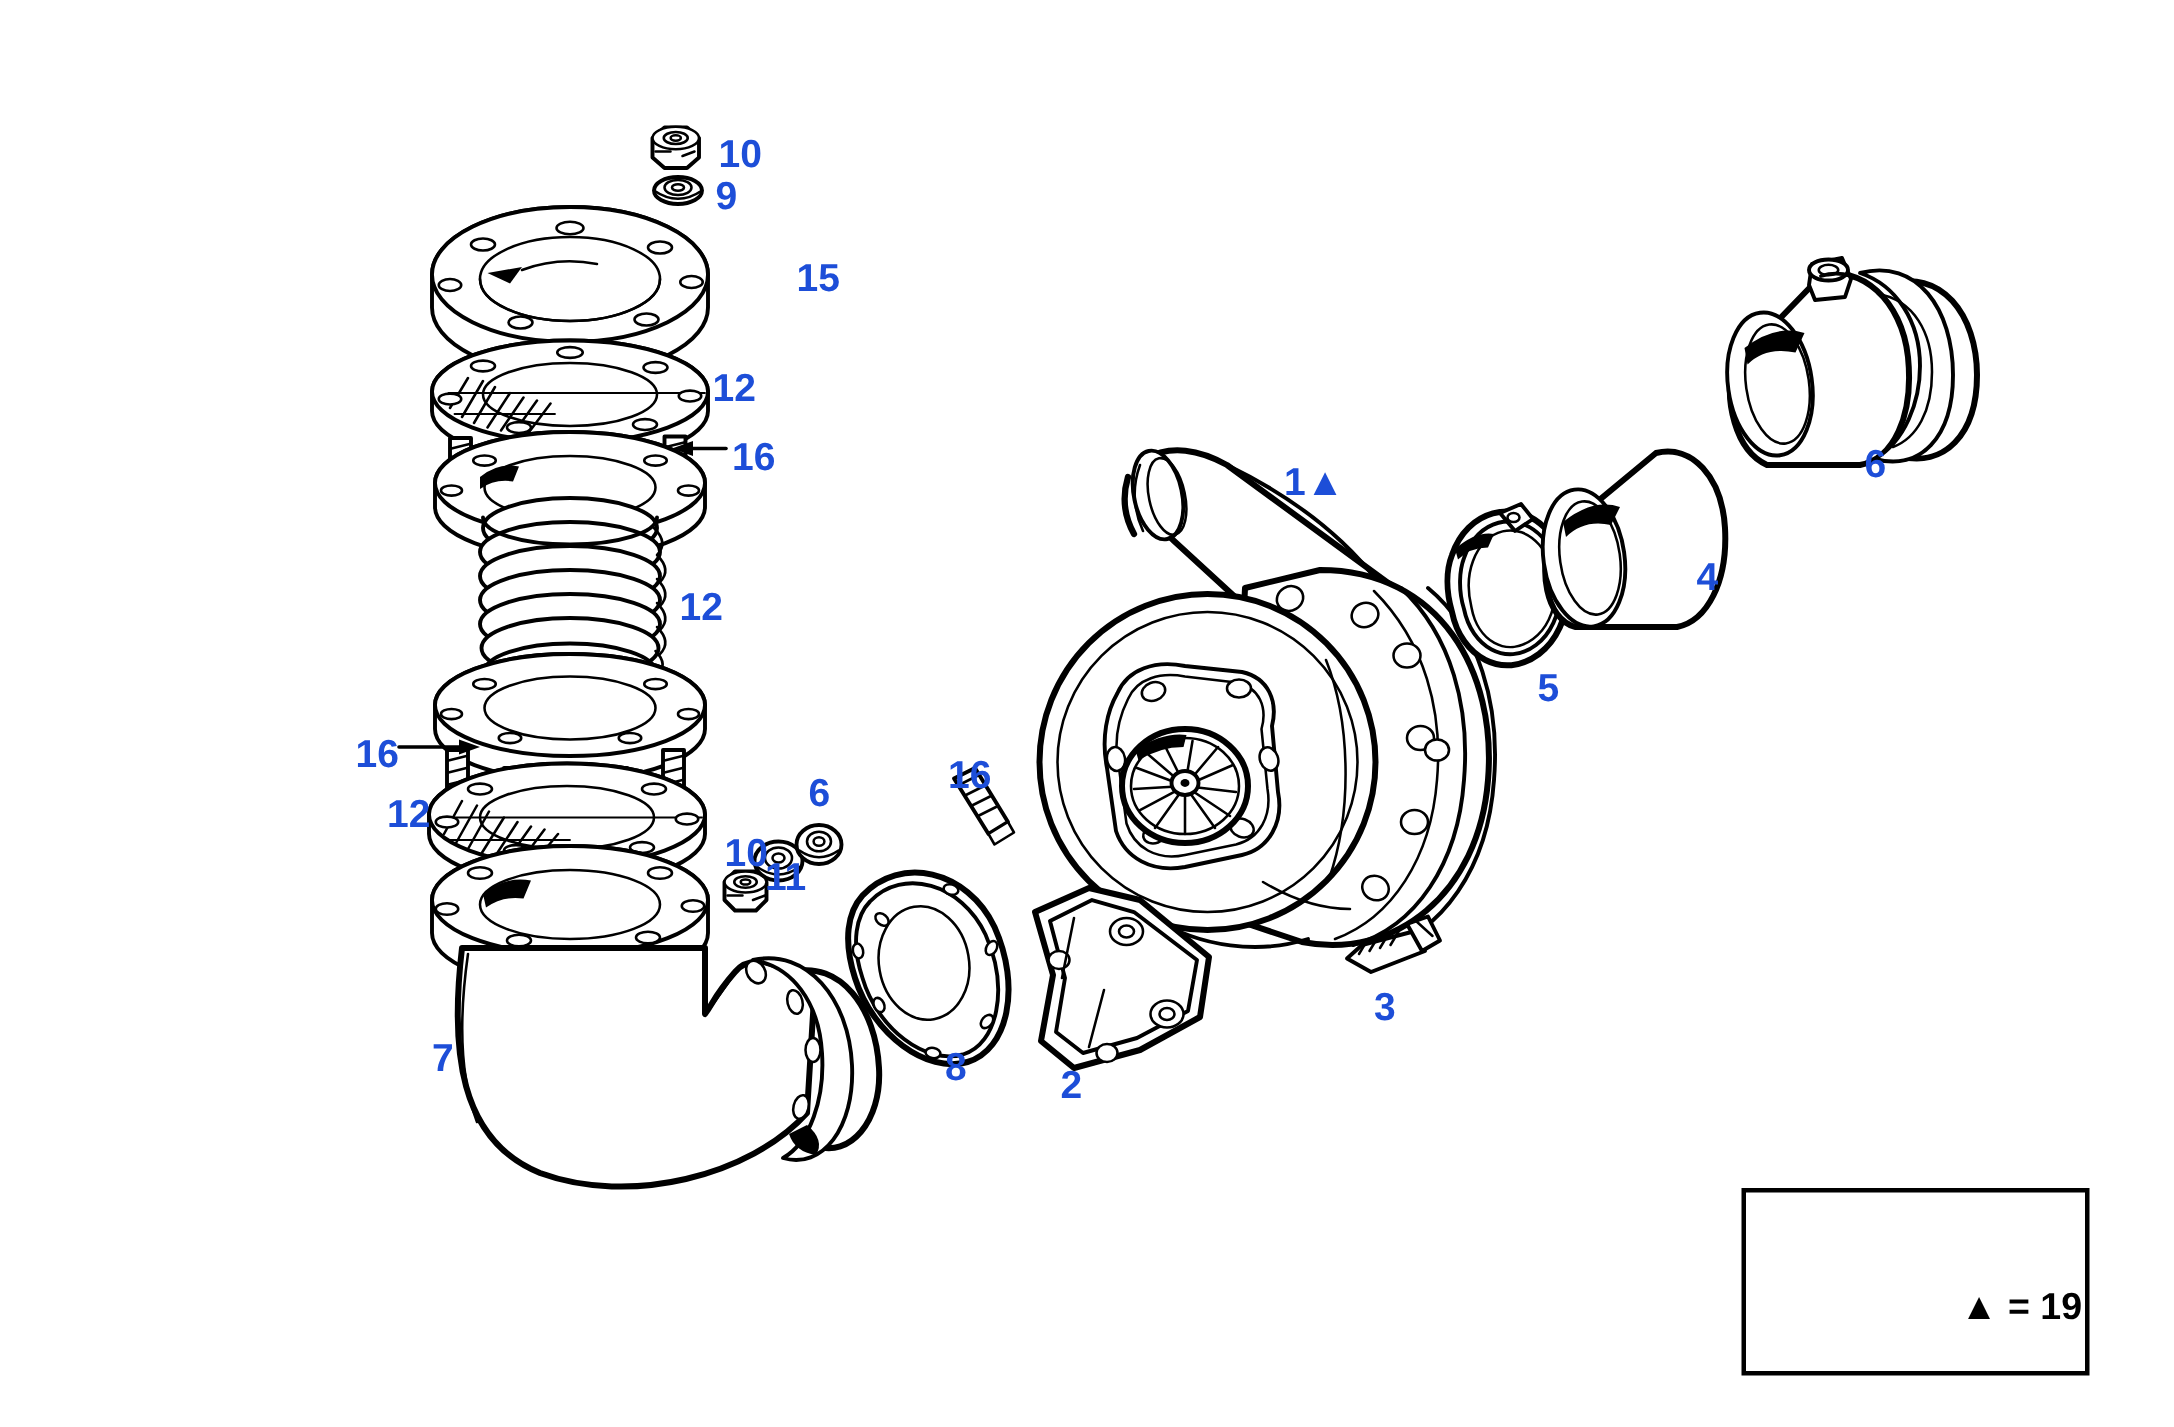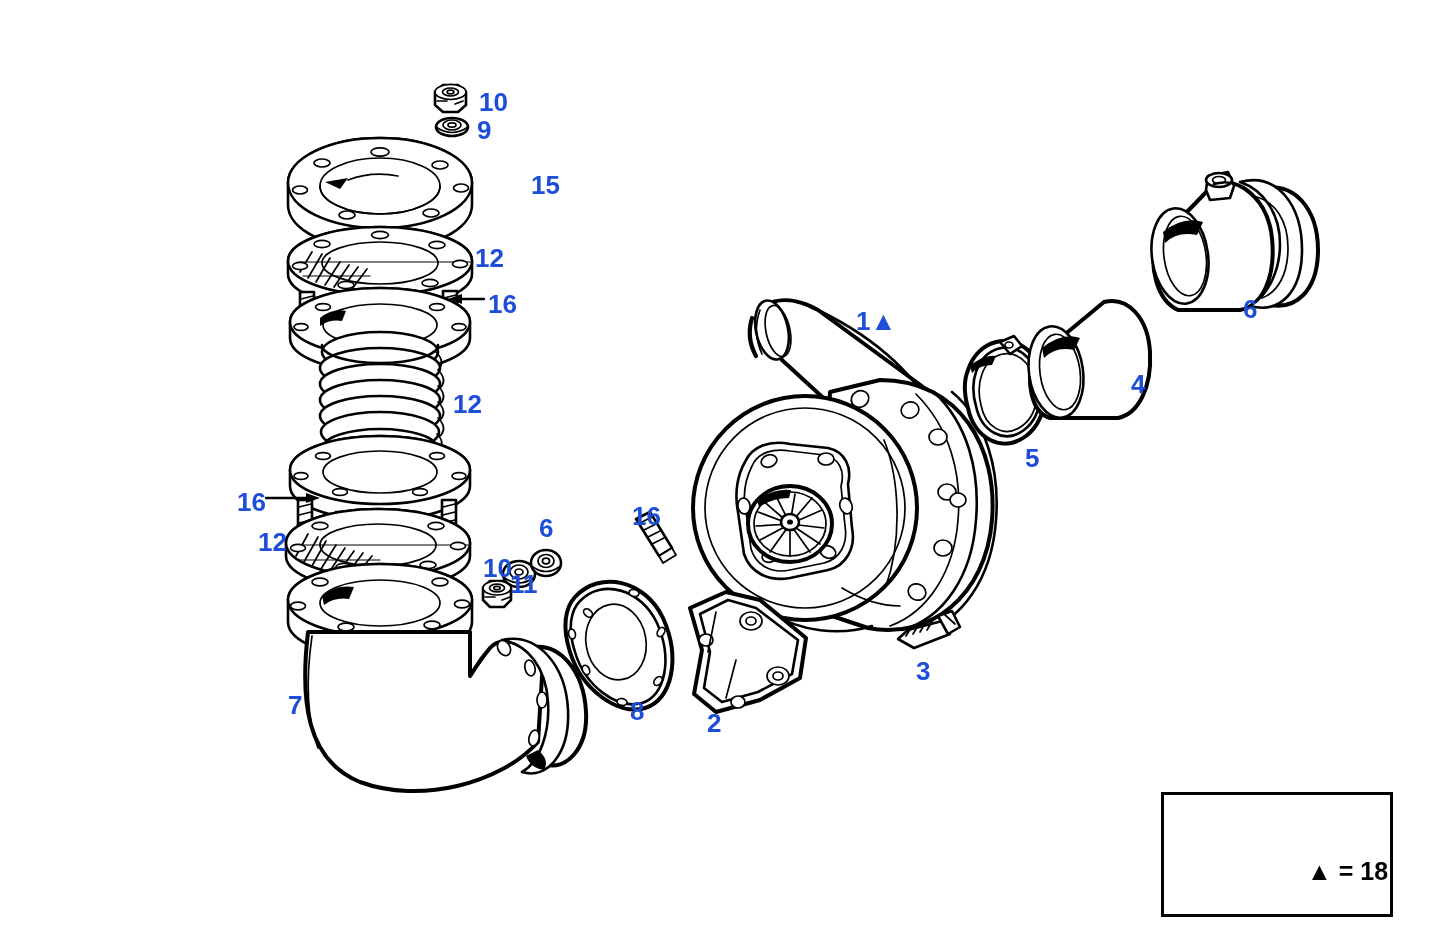--- a/index.html
+++ b/index.html
@@ -527,15 +527,15 @@
   <div class="callout" style="left:707px; top:710px;">2</div>
   <div class="callout" style="left:916px; top:658px;">3</div>
   <div class="callout" style="left:856px; top:308px;">
     <span>1</span><span>▲</span>
   </div>
   <div class="callout" style="left:1025px; top:445px;">5</div>
   <div class="callout" style="left:1131px; top:371px;">4</div>
   <div class="callout" style="left:1243px; top:296px;">6</div>
 
   <div class="legend-box" style="left:1161px; top:792px; width:232px; height:125px;"></div>
-  <div class="legend-text" style="left:1307px; top:857px;">▲ = 18</div>
+  <div class="legend-text" style="left:1307px; top:857px;">▲ = 19</div>
 
 </div>
 
 </body></html>

